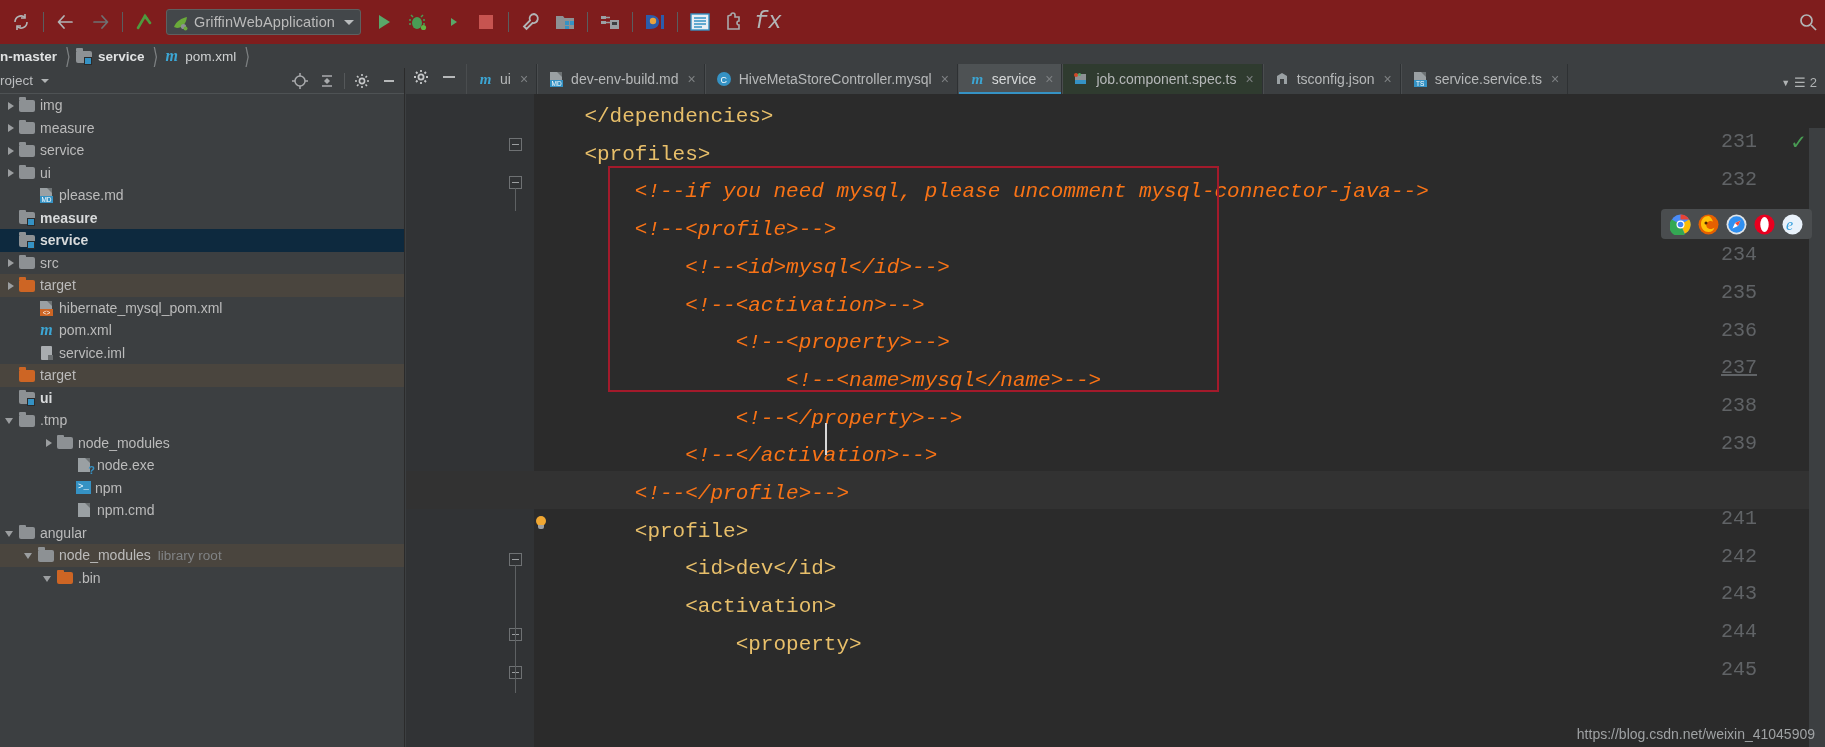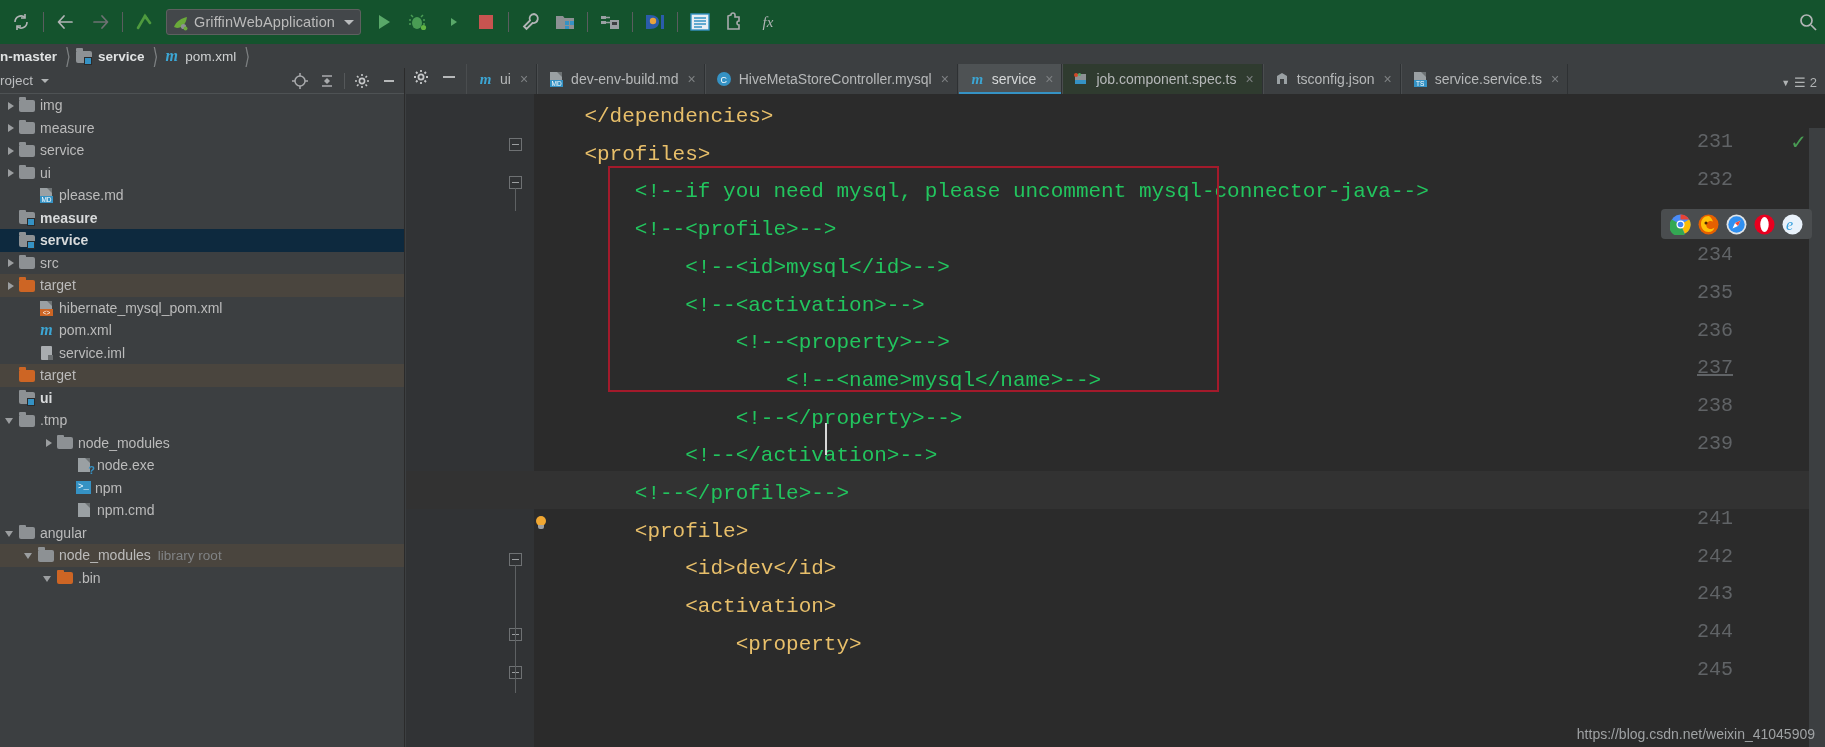--- a/index.html
+++ b/index.html
@@ -8,21 +8,21 @@
     background: #3c3f41;
     font-family: "Liberation Sans", sans-serif;
     overflow: hidden;
     -webkit-font-smoothing: antialiased;
   }
   .app { position: relative; width: 1825px; height: 747px; background: #3c3f41; }
 
   
   .toolbar {
     position: absolute; top: 0; left: 0; right: 0; height: 44px;
-    background: #14532d; display: flex; align-items: center; padding-left: 4px;
+    background: #7f1d1d; display: flex; align-items: center; padding-left: 4px;
   }
   .tb-btn {
     width: 34px; height: 34px; display: flex; align-items: center; justify-content: center;
     color: #afb1b3; flex: none;
   }
   .tb-sep { width: 1px; height: 20px; background: #5a5d5f; margin: 0 5px; flex: none; }
 
   .runcfg {
     display: flex; align-items: center; height: 26px; padding: 0 6px 0 5px;
     border: 1px solid #5e6060; border-radius: 3px; background: #43474a;
@@ -113,31 +113,31 @@
   .tab.active { background: #4e5254; color: #d6d8d9; }
   .tab.active::after { content:''; position:absolute; left:0; right:0; bottom:0; height:2px; background:#3592c4; }
   .tab.greenbg { background: #2f3b2f; }
   .tab .x { color: #7e8183; font-size: 14px; margin-left: 3px; }
   .tabs-right { margin-left: auto; display:flex; align-items:center; gap:4px; padding: 0 8px 4px 0;
                 color:#b0b3b4; font-size: 13px; }
 
   .codearea { position: absolute; top: 34px; left: 0; right: 0; bottom: 0; background: #2b2b2b; overflow: hidden; }
   .gutter { position: absolute; left: 0; top: 0; bottom: 0; width: 128px; background: #313335; }
   .lnum { position: absolute; right: 68px; font-family: "Liberation Mono", monospace; font-size: 20px;
-          color: #606366; text-align: left; width: 60px; }
+          color: #606366; text-align: right; width: 60px; }
   .foldmark { position: absolute; left: 4px; width: 13px; height: 13px; border: 1px solid #6e7173; }
   .foldmark::after { content:''; position:absolute; left:2px; top:5px; width:7px; height:1px; background:#9b9ea0; }
   .foldline { position: absolute; left: 10px; width: 1px; background: #5e6163; }
 
   .code { position: absolute; left: 128px; top: 0; right: 0; bottom: 0; font-family: "Liberation Mono", monospace;
           font-size: 21px; line-height: 37.7px; white-space: pre; }
   .cl { position: absolute; left: 0; right: 0; height: 37.7px; display: block; }
   .cl .txt { position: absolute; left: 0; top: 4px; }
   .hlline { position: absolute; left: 0; right: 0; height: 37.7px; background: #323232; }
-  .com { color: #22c55e; }
+  .com { color: #f97316; font-style: italic; }
   .tagc { color: #e8bf6a; }
 
   .redbox { position: absolute; border: 2px solid #a31a2b; }
   .caret { position: absolute; width: 2px; background: #d8d8d8; }
 
   .bulb { position: absolute; width: 14px; height: 16px; }
   .bulb .glass { position:absolute; left:2px; top:0; width:10px; height:10px; border-radius:50%; background:#f0a732; }
   .bulb .base { position:absolute; left:4px; top:9px; width:6px; height:4px; background:#9a9da0; border-radius:0 0 2px 2px;}
 
   
@@ -258,21 +258,21 @@
           <rect x="1" y="1" width="18" height="16" fill="#e8eef5" stroke="#3592c4" stroke-width="1.4"></rect>
           <path d="M4 5h12M4 8h12M4 11h12M4 14h8" stroke="#3592c4" stroke-width="1.3"></path>
         </svg>
     </div>
     <div class="tb-btn">
       <svg width="20" height="20" viewBox="0 0 20 20">
           <path d="M7 3a2 2 0 0 1 4 0v2h4v4a2 2 0 0 0 0 4v4H4V4z" fill="none" stroke="#a9abad" stroke-width="1.6"></path>
         </svg>
     </div>
     <div class="tb-btn">
-      <span style="font-family:Liberation Serif, serif;font-style:italic;font-size:15px;color:#b2b5b6;">fx</span>
+      <span style="font-family:Liberation Mono, monospace;font-style:italic;font-size:23px;color:#b2b5b6;">fx</span>
     </div>
     <div style="margin-left:auto;" class="tb-btn">
       <svg width="20" height="20" viewBox="0 0 20 20">
           <circle cx="8.5" cy="8.5" r="5.5" fill="none" stroke="#b2b5b6" stroke-width="1.7"></circle>
           <path d="M13 13l5 5" stroke="#b2b5b6" stroke-width="1.7"></path>
         </svg>
     </div>
   </div>
 
   <div class="breadcrumbs">

